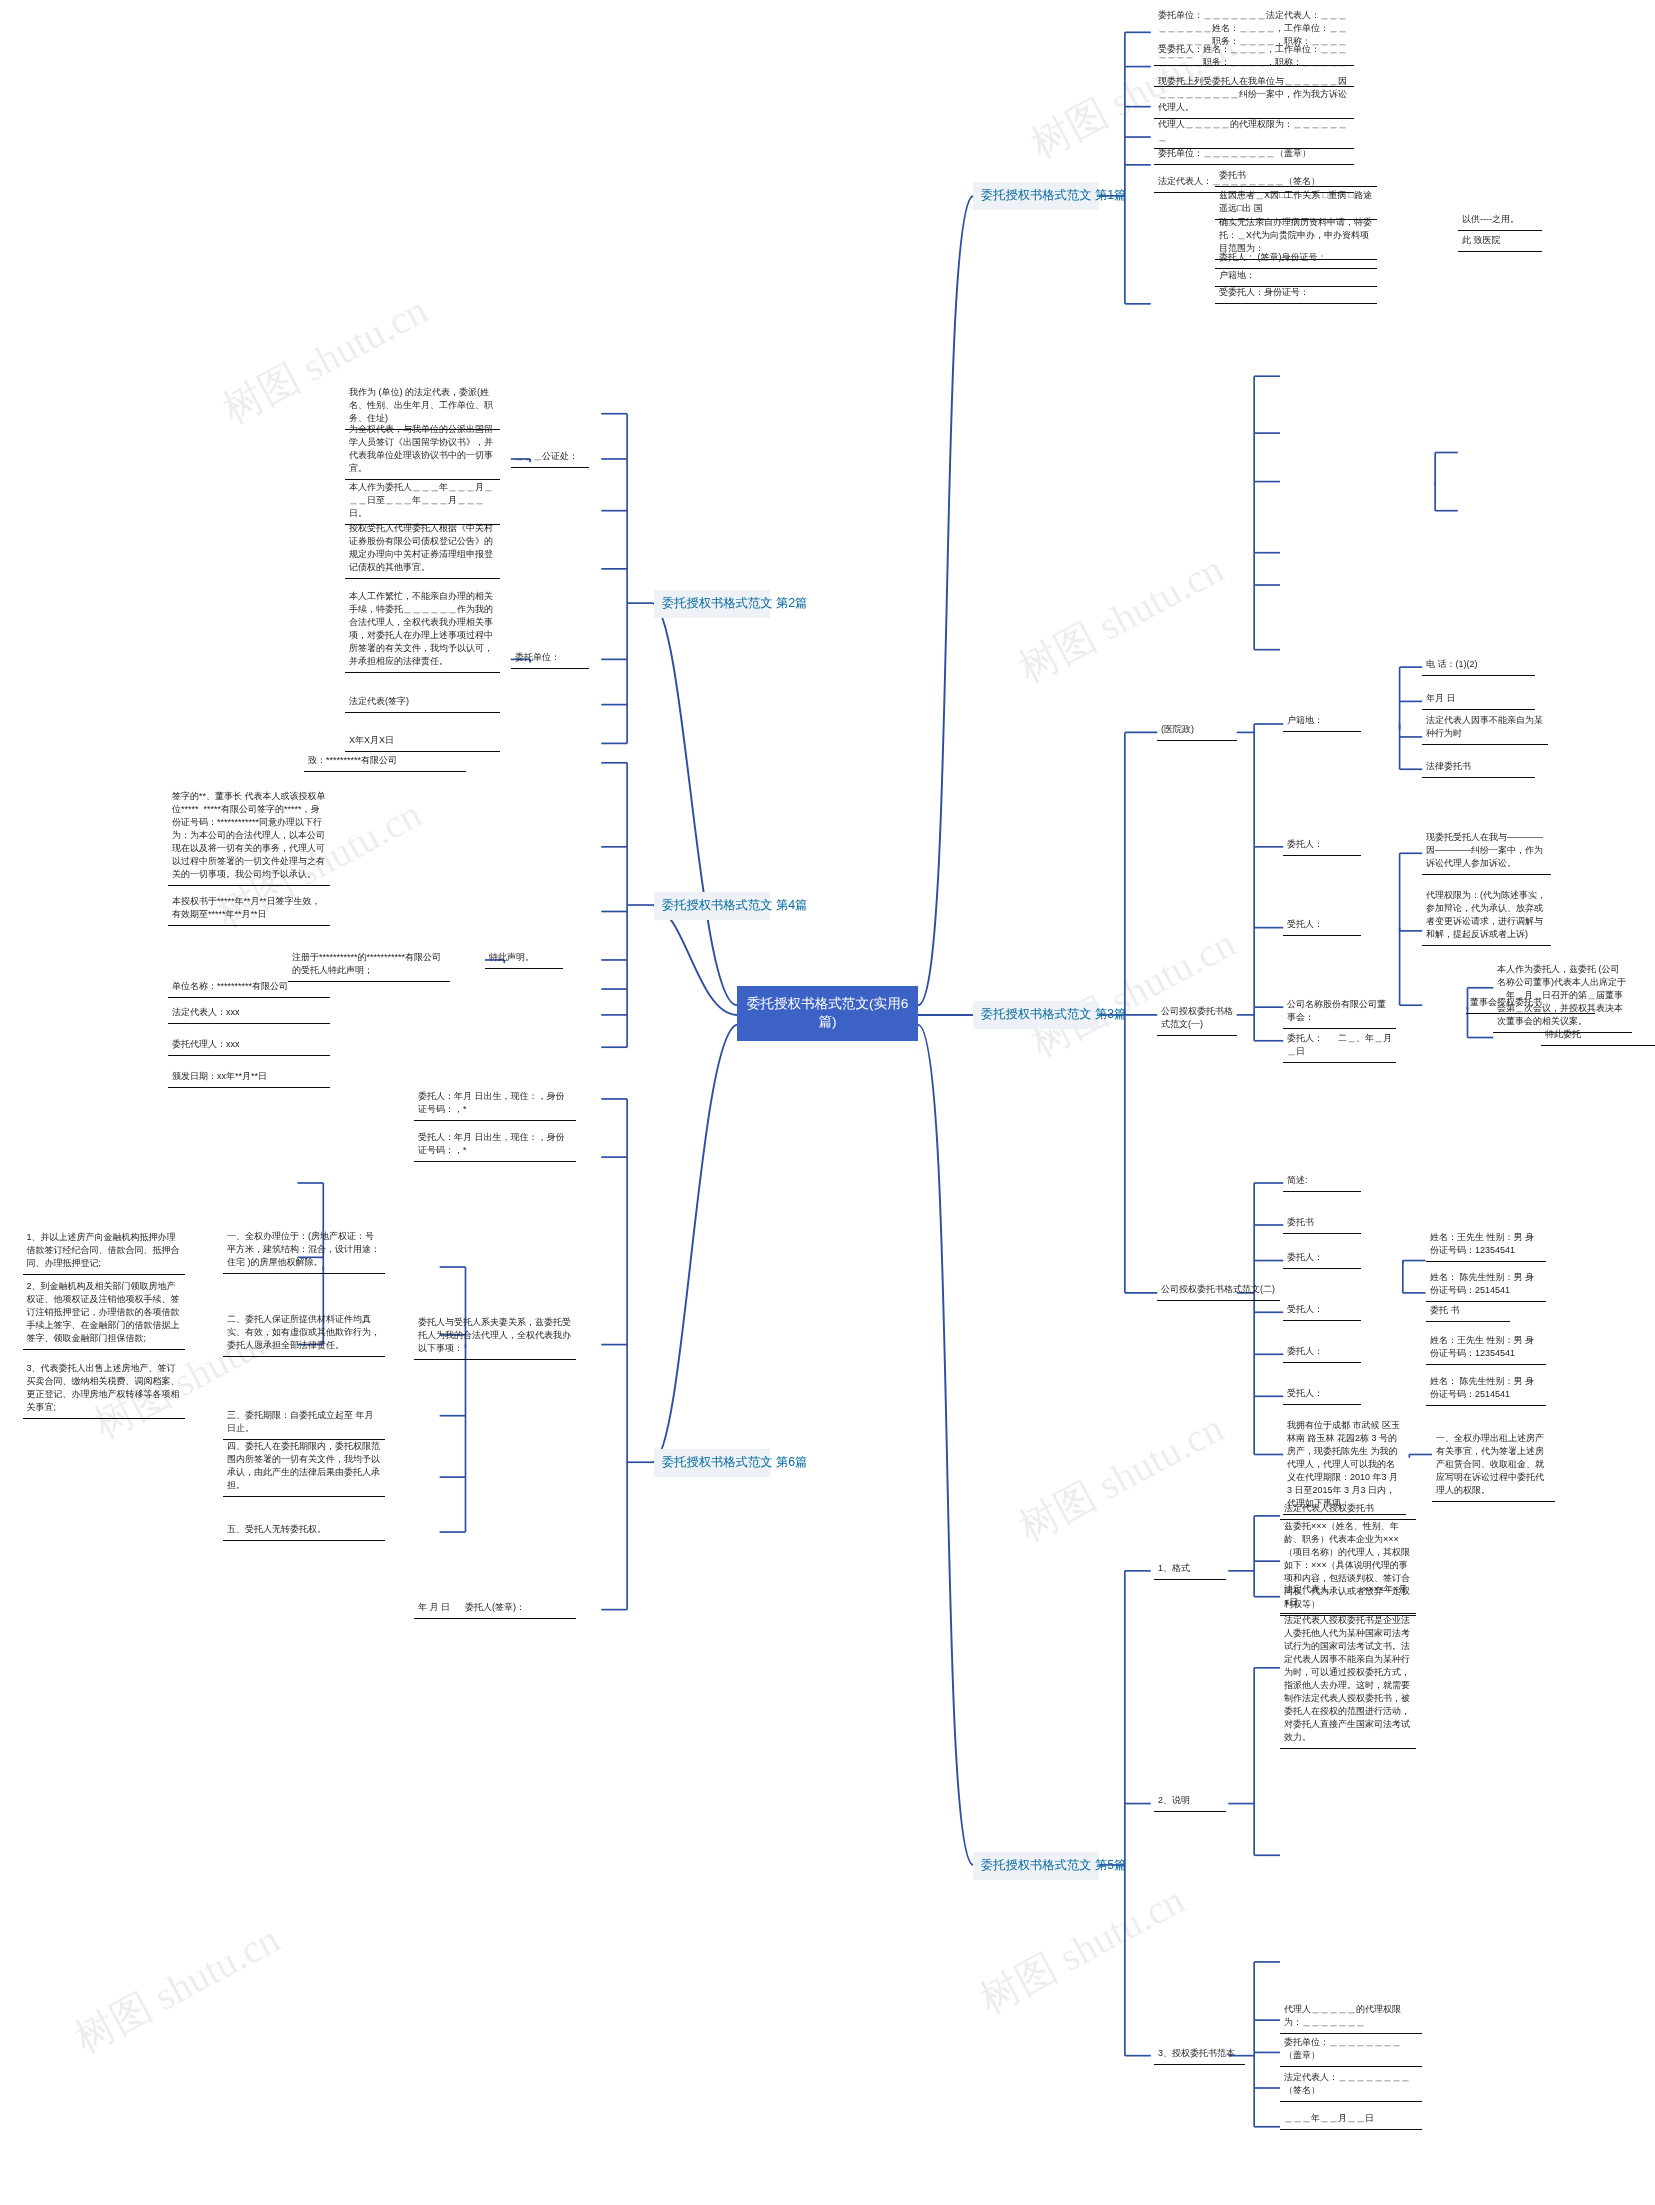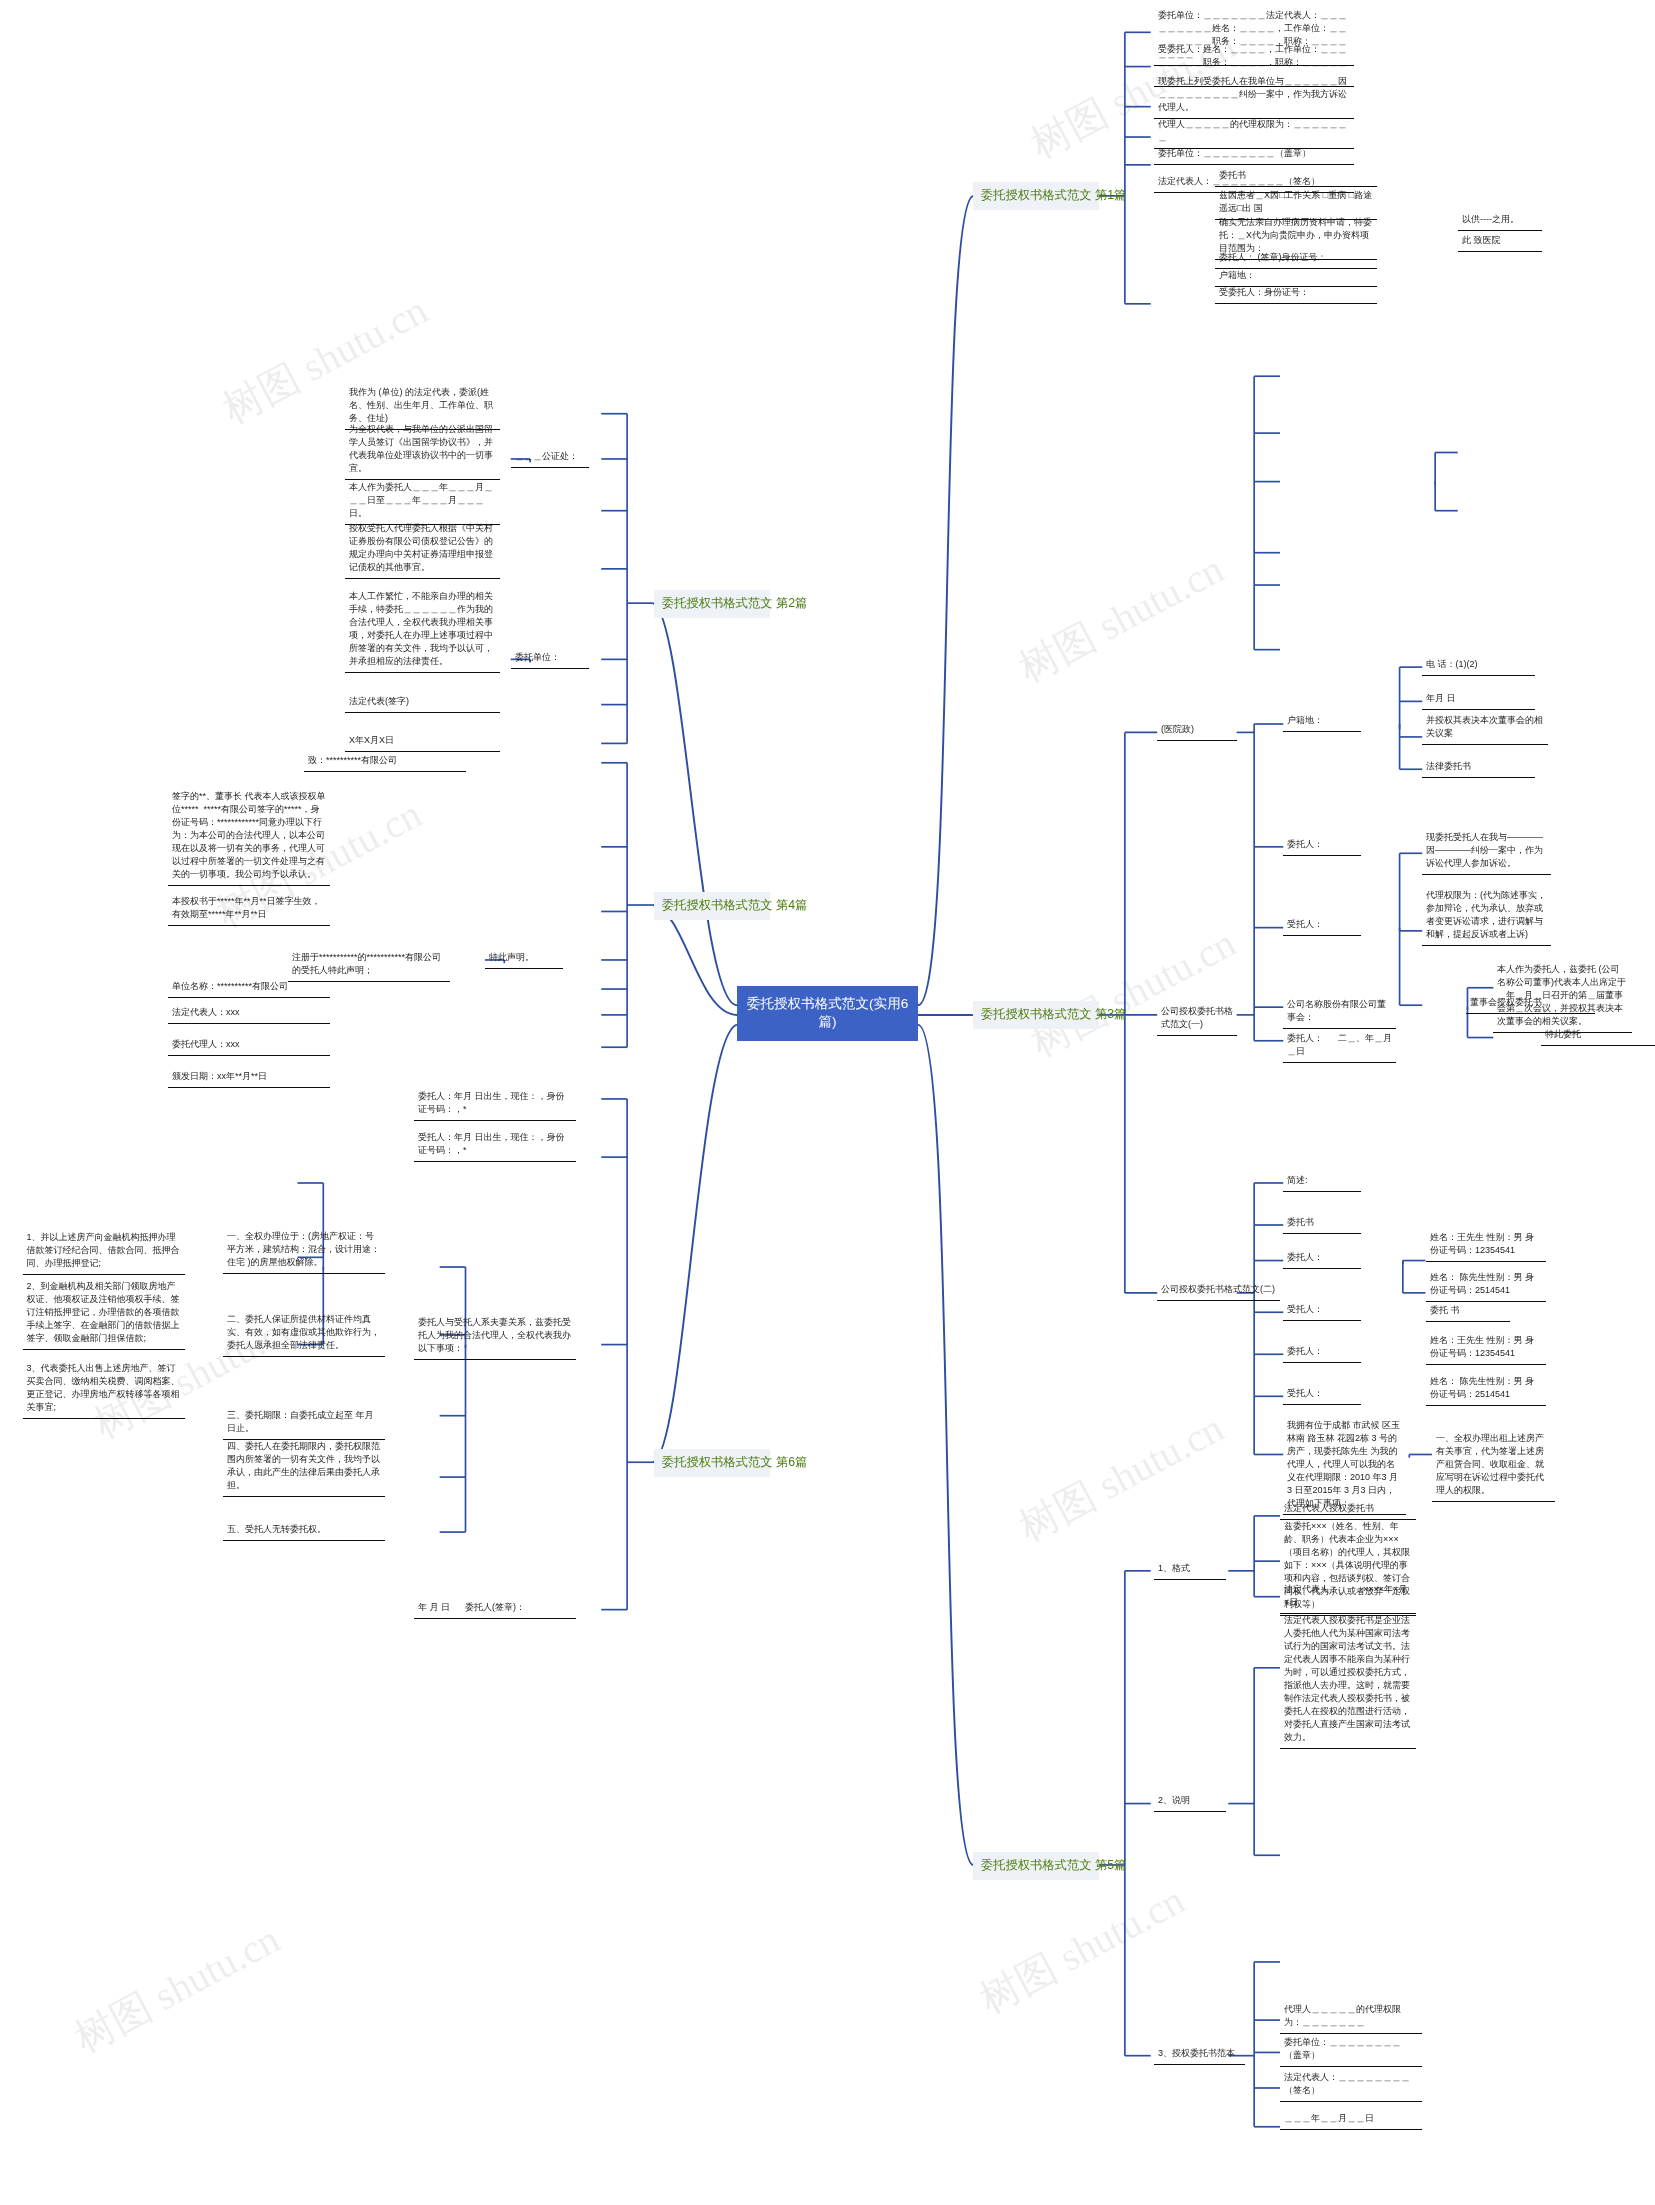--- a/index.html
+++ b/index.html
@@ -37,21 +37,21 @@
     border-bottom:none;
     box-sizing:border-box;
   }
 
   
   .lvl1{
     background:#eef1f5;
     font-size:12.3px;
     padding:5.2px 7.8px;
     border-bottom:none;
-    color:#4d7c0f;
+    color:#0369a1;
     white-space:nowrap;
   }
 
   .small{font-size:9px;}
 
   
   .wm{
     position:absolute;
     color:rgba(0,0,0,0.07);
     font-size:40px;
@@ -268,21 +268,21 @@
   <div class="node small" style="left:1458px;top:210px;width:84px;">以供----之用。</div>
   <div class="node small" style="left:1458px;top:231px;width:84px;">此 致医院</div>
   <div class="node small" style="left:1215px;top:248px;width:162px;">委托人： (签章)身份证号：</div>
   <div class="node small" style="left:1215px;top:266px;width:162px;">户籍地：</div>
   <div class="node small" style="left:1215px;top:283px;width:162px;">受委托人：身份证号：</div>
 
   <div class="node small" style="left:1157px;top:1002px;width:80px;">公司授权委托书格式范文(一)</div>
   <div class="node small" style="left:1283px;top:711px;width:78px;">户籍地：</div>
   <div class="node small" style="left:1422px;top:655px;width:113px;">电 话：(1)(2)</div>
   <div class="node small" style="left:1422px;top:689px;width:113px;">年月 日</div>
-  <div class="node small" style="left:1422px;top:711px;width:126px;">并授权其表决本次董事会的相关议案</div>
+  <div class="node small" style="left:1422px;top:711px;width:126px;">法定代表人因事不能亲自为某种行为时</div>
   <div class="node small" style="left:1422px;top:757px;width:113px;">法律委托书</div>
   <div class="node small" style="left:1283px;top:835px;width:78px;">委托人：</div>
   <div class="node small" style="left:1283px;top:915px;width:78px;">受托人：</div>
   <div class="node small" style="left:1422px;top:828px;width:129px;">现委托受托人在我与————因————纠纷一案中，作为诉讼代理人参加诉讼。</div>
   <div class="node small" style="left:1422px;top:886px;width:129px;">代理权限为：(代为陈述事实，参加辩论，代为承认、放弃或者变更诉讼请求，进行调解与和解，提起反诉或者上诉)</div>
   <div class="node small" style="left:1422px;top:993px;width:129px;margin-left:44px;">董事会授权委托书</div>
   <div class="node small" style="left:1283px;top:995px;width:113px;">公司名称股份有限公司董事会：</div>
   <div class="node small" style="left:1493px;top:960px;width:139px;">本人作为委托人，兹委托 (公司名称公司董事)代表本人出席定于＿年＿月＿日召开的第＿届董事会第＿次会议，并授权其表决本次董事会的相关议案。</div>
   <div class="node small" style="left:1493px;top:1025px;width:139px;margin-left:48px;">特此委托</div>
   <div class="node small" style="left:1283px;top:1029px;width:113px;">委托人：      二＿、年＿月＿日</div>

